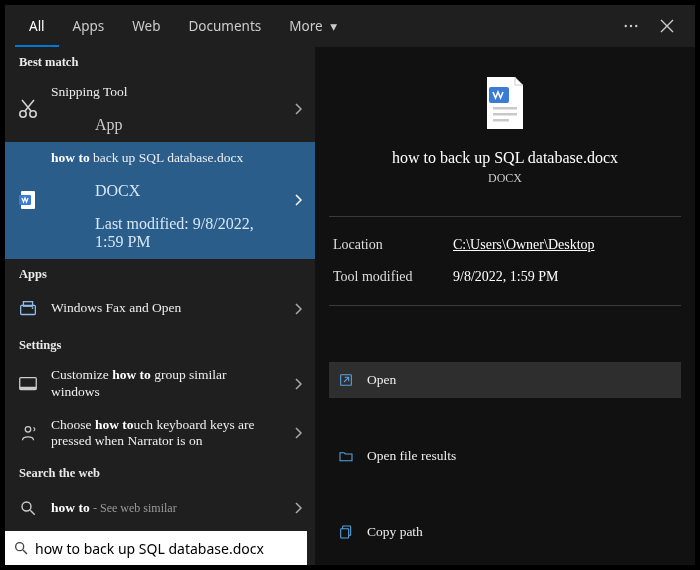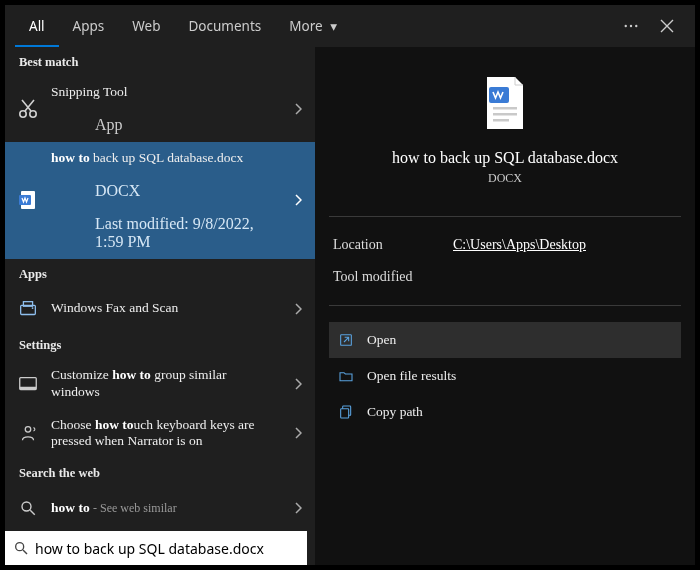--- a/index.html
+++ b/index.html
@@ -101,21 +101,21 @@
     display:flex; gap: 20px; padding: 8px 4px;
     font-size: 14px; color:#ddd;
   }
   .proprow .k { width: 100px; color:#ddd; }
   .proprow .v { flex:1; color:#fff; }
   .proprow .v.link { text-decoration: underline; cursor:pointer; }
   .actions { margin-top:4px; }
   .actionitem {
     display:flex; align-items:center; gap:12px;
     padding: 9px 8px; cursor:pointer;
-    color:#eee; font-size:13.5px;
+    color:#eee; font-size:13.5px;margin-top:40px;
   }
   .actionitem.hovered { background:#2e2e2e; }
   .actionitem .aicon { width:18px; height:18px; display:flex; align-items:center; justify-content:center; color:#5aa3e0;}
   .searchbar {
     position:absolute; bottom:0; left:0;
     width: 302px; height: 34px;
     background:#fff; color:#111;
     display:flex; align-items:center;
     padding: 0 6px;
   }
@@ -205,21 +205,21 @@
 
       <div class="item">
         <span class="icon">
           <svg width="22" height="22" viewBox="0 0 24 24">
               <rect x="4" y="8" width="16" height="10" rx="1" fill="none" stroke="#8fbfee" stroke-width="1.4"></rect>
               <rect x="7" y="4" width="10" height="5" fill="none" stroke="#8fbfee" stroke-width="1.4"></rect>
               <circle cx="17" cy="11" r="1" fill="#8fbfee"></circle>
             </svg>
         </span>
         <div class="textcol">
-          <div class="title">Windows Fax and Scan</div>
+          <div class="title">Windows Fax and Open</div>
         </div>
         <span class="chevron">
           <svg width="8" height="12" viewBox="0 0 8 12">
               <path d="M2 1 L7 6 L2 11" fill="none" stroke="currentColor" stroke-width="1.5"></path>
             </svg>
         </span>
       </div>
 
       <div class="section-label">Settings</div>
 
@@ -306,24 +306,25 @@
             </svg>
         </div>
         <div class="preview-title">how to back up SQL database.docx</div>
         <div class="preview-sub">DOCX</div>
       </div>
 
       <div class="preview-sep"></div>
 
       <div class="proprow">
         <div class="k">Location</div>
-        <div class="v link">C:\Users\Apps\Desktop</div>
+        <div class="v link">C:\Users\Owner\Desktop</div>
       </div>
       <div class="proprow">
         <div class="k">Tool modified</div>
+        <div class="v">9/8/2022, 1:59 PM</div>
       </div>
 
       <div class="preview-sep"></div>
 
       <div class="actions">
         <div class="actionitem hovered">
           <span class="aicon">
             <svg width="16" height="16" viewBox="0 0 24 24">
                 <rect x="4" y="4" width="16" height="16" rx="1" fill="none" stroke="currentColor" stroke-width="1.6"></rect>
                 <path d="M10 8 H16 V14 M16 8 L9 15" stroke="currentColor" stroke-width="1.6" fill="none"></path>

